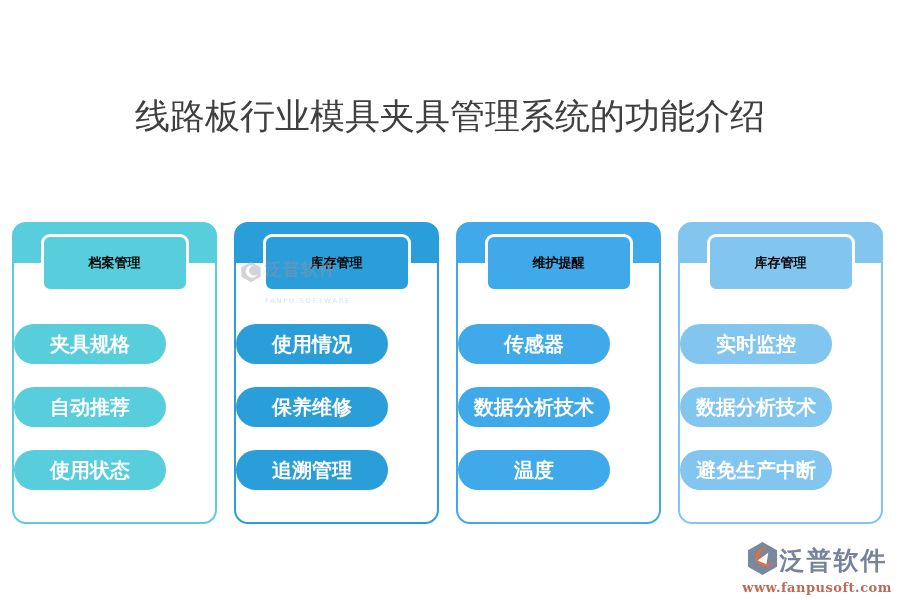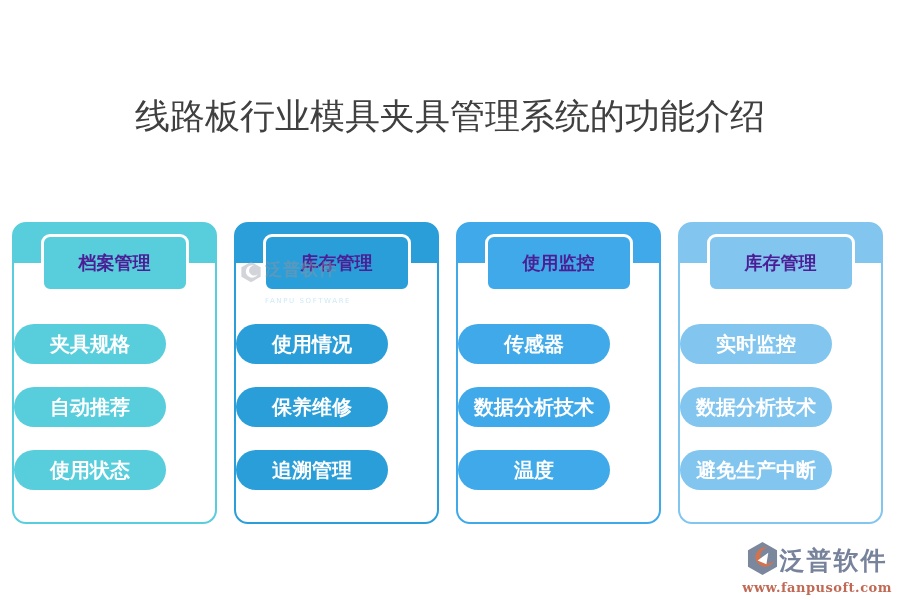--- a/index.html
+++ b/index.html
@@ -25,21 +25,21 @@
   }
   .band{
     position:absolute;top:-1px;left:-1px;right:-1px;height:40px;
     background:var(--c);border-radius:12px 12px 0 0;
   }
   .tab{
     position:absolute;top:10px;left:50%;transform:translateX(-50%);
     width:148px;height:58px;box-sizing:border-box;
     background:var(--c);border:3px solid #ffffff;border-radius:9px;
     display:flex;align-items:center;justify-content:center;
-    color:#4c1d95;font-size:18px;font-weight:700;white-space:nowrap;
+    color:#000000;font-size:13px;font-weight:700;white-space:nowrap;
     z-index:2;
   }
   .items{
     position:absolute;top:100px;left:0;right:0;
     display:flex;flex-direction:column;align-items:flex-start;gap:23px;
   }
   .pill{
     width:152px;height:40px;border-radius:20px;background:var(--c);
     display:flex;align-items:center;justify-content:center;
     color:#ffffff;font-size:20px;font-weight:700;white-space:nowrap;
@@ -83,21 +83,21 @@
     <div class="tab">库存管理</div>
     <div class="items">
       <div class="pill">使用情况</div>
       <div class="pill">保养维修</div>
       <div class="pill">追溯管理</div>
     </div>
   </div>
 
   <div class="card" style="--c: #3FA9E9;">
     <div class="band"></div>
-    <div class="tab">使用监控</div>
+    <div class="tab">维护提醒</div>
     <div class="items">
       <div class="pill">传感器</div>
       <div class="pill">数据分析技术</div>
       <div class="pill">温度</div>
     </div>
   </div>
 
   <div class="card" style="--c: #82C5EF;">
     <div class="band"></div>
     <div class="tab">库存管理</div>

